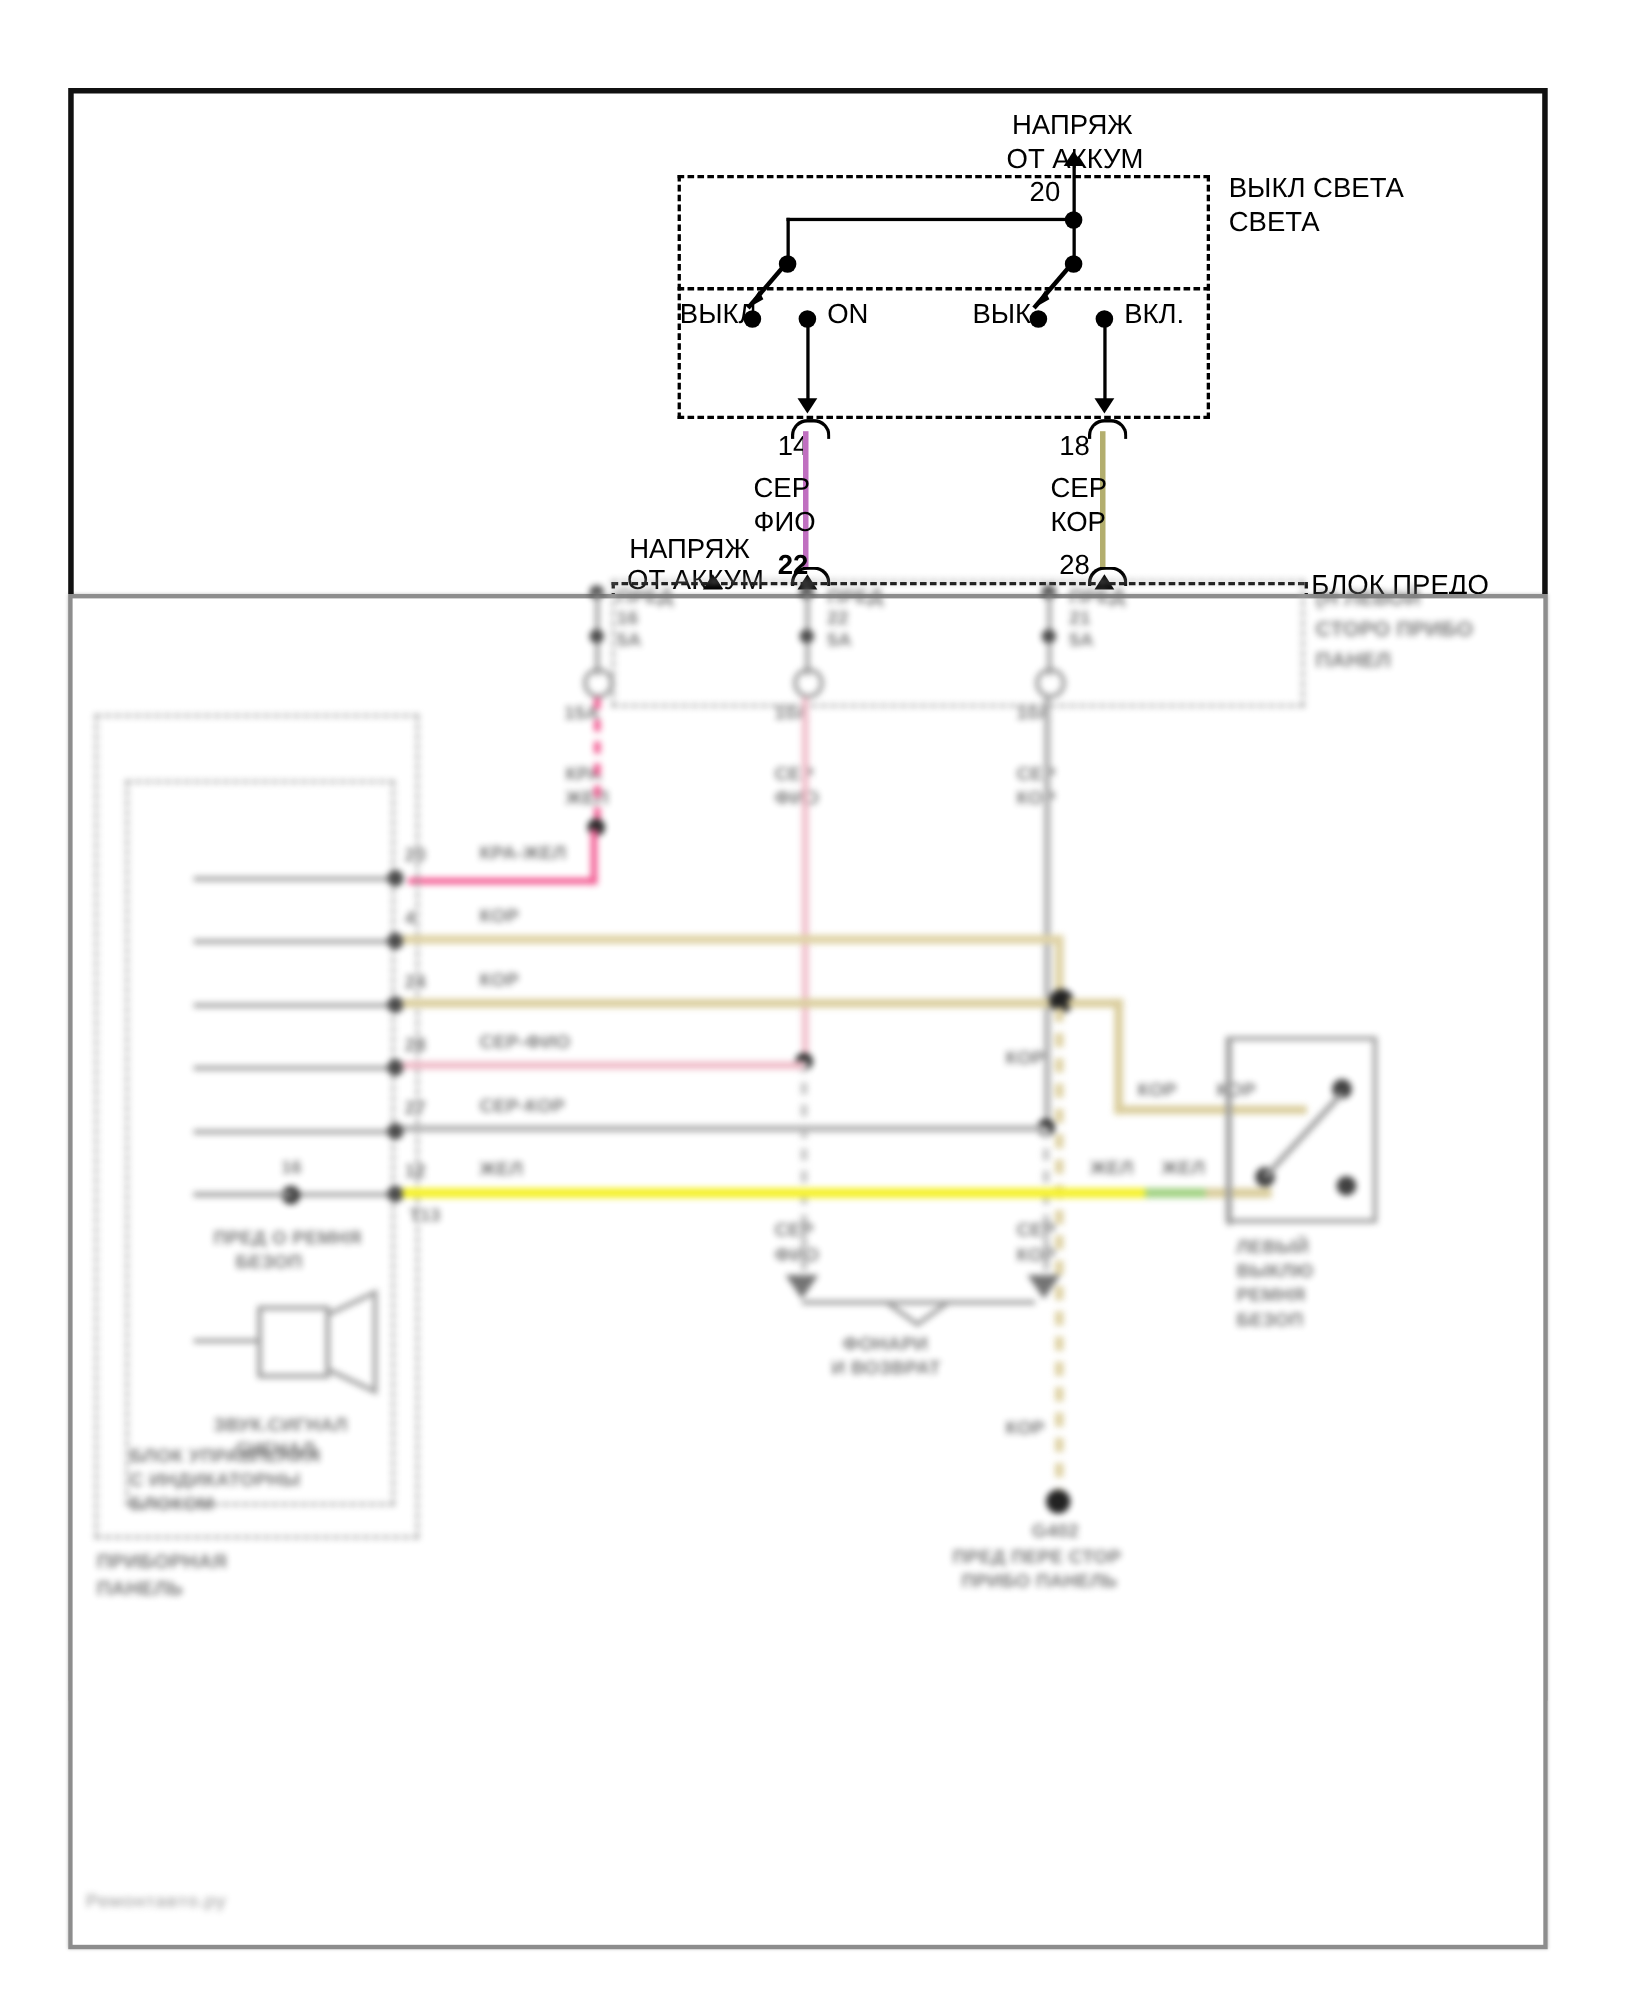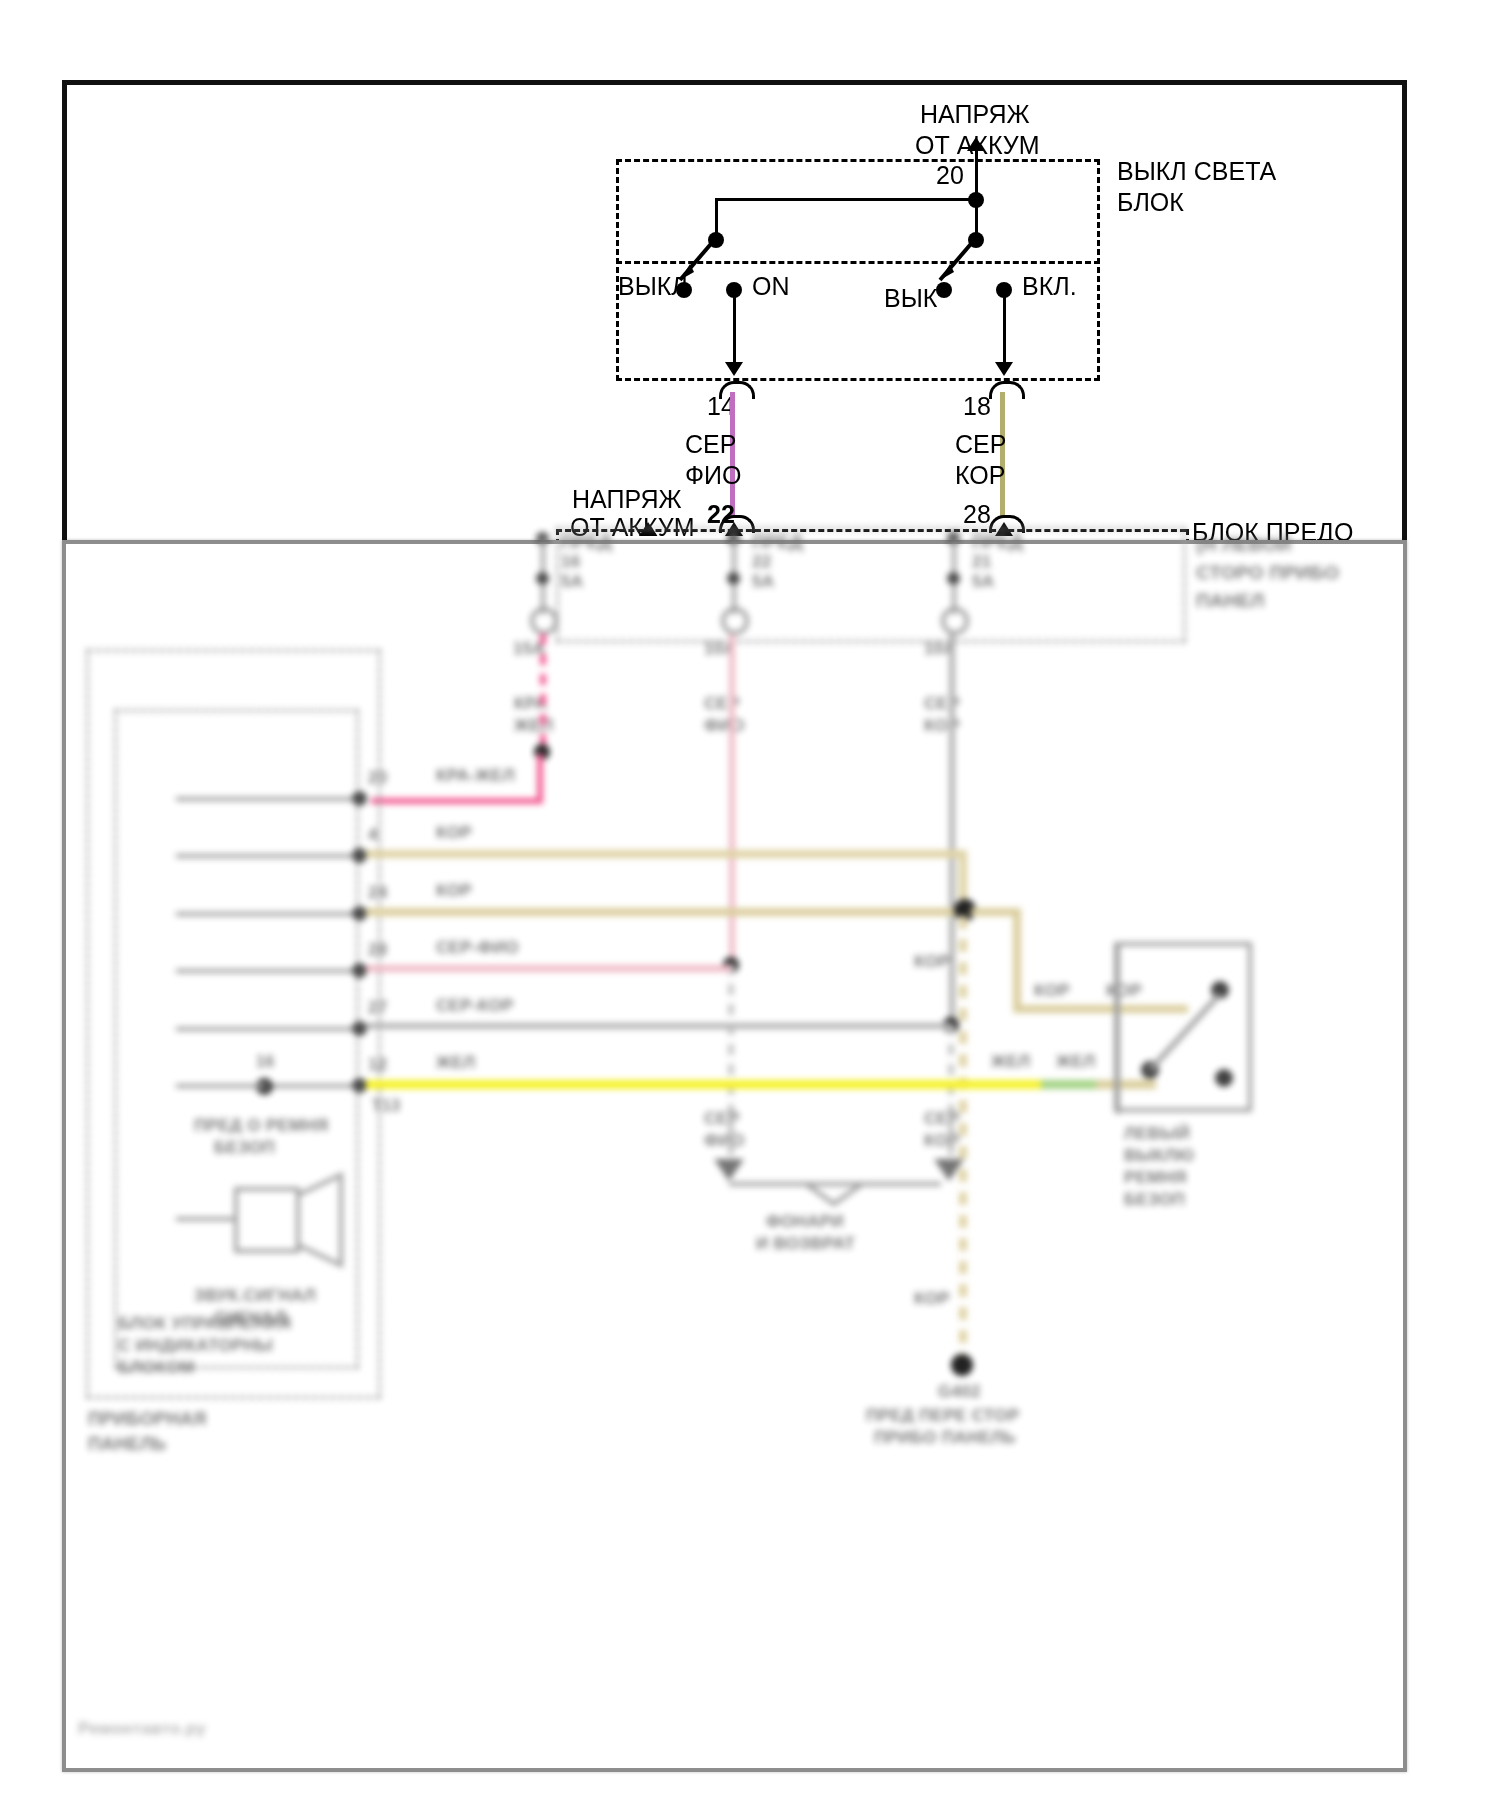--- a/index.html
+++ b/index.html
@@ -66,21 +66,21 @@
   <div class="outer-frame"></div>
 
   <div class="txt t18" style="left:920px;top:100px;">НАПРЯЖ</div>
   <div class="txt t18" style="left:915px;top:131px;">ОТ АККУМ</div>
 
   <div class="dash-box" style="left:616px;top:159px;width:484px;height:222px;"></div>
 
   <div class="dash-h" style="left:616px;top:261px;width:484px;"></div>
 
   <div class="txt t18" style="left:1117px;top:157px;">ВЫКЛ СВЕТА</div>
-  <div class="txt t18" style="left:1117px;top:188px;">БЛОК</div>
+  <div class="txt t18" style="left:1117px;top:188px;">СВЕТА</div>
 
   <div class="ln vl" style="left:975px;top:150px;height:50px;"></div>
   <div class="arrow-up" style="left:967px;top:137px;"></div>
   <div class="txt t18" style="left:936px;top:161px;">20</div>
 
   <div class="dot" style="left:968px;top:192px;width:16px;height:16px;"></div>
   <div class="ln hl" style="left:715px;top:198px;width:260px;"></div>
   <div class="ln vl" style="left:715px;top:198px;height:42px;"></div>
   <div class="ln vl" style="left:975px;top:198px;height:42px;"></div>
 
@@ -96,21 +96,21 @@
   <div class="txt t18" style="left:752px;top:272px;">ON</div>
   <div class="ln vl" style="left:733px;top:290px;height:78px;"></div>
   <div class="arrow-dn" style="left:725px;top:362px;"></div>
 
   <div class="dot" style="left:968px;top:232px;width:16px;height:16px;"></div>
   <svg style="position:absolute;left:920px;top:228px;width:70px;height:68px;">
     <line x1="56" y1="10" x2="20" y2="52" stroke="#000" stroke-width="4"></line>
     <polygon points="20,52 34,44 30,36" fill="#000"></polygon>
   </svg>
   <div class="dot" style="left:936px;top:282px;width:16px;height:16px;"></div>
-  <div class="txt t18" style="left:884px;top:284px;">ВЫК</div>
+  <div class="txt t18" style="left:884px;top:272px;">ВЫК</div>
 
   <div class="dot" style="left:996px;top:282px;width:16px;height:16px;"></div>
   <div class="txt t18" style="left:1022px;top:272px;text-align:right;">ВКЛ.</div>
   <div class="ln vl" style="left:1003px;top:290px;height:78px;"></div>
   <div class="arrow-dn" style="left:995px;top:362px;"></div>
 
   <div class="cap" style="left:719px;top:381px;"></div>
   <div class="cap" style="left:989px;top:381px;"></div>
 
   <div class="txt t18" style="left:707px;top:392px;">14</div>

